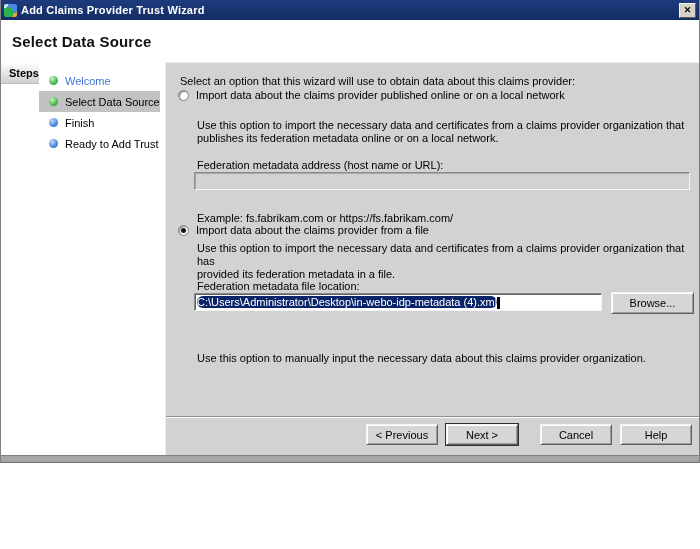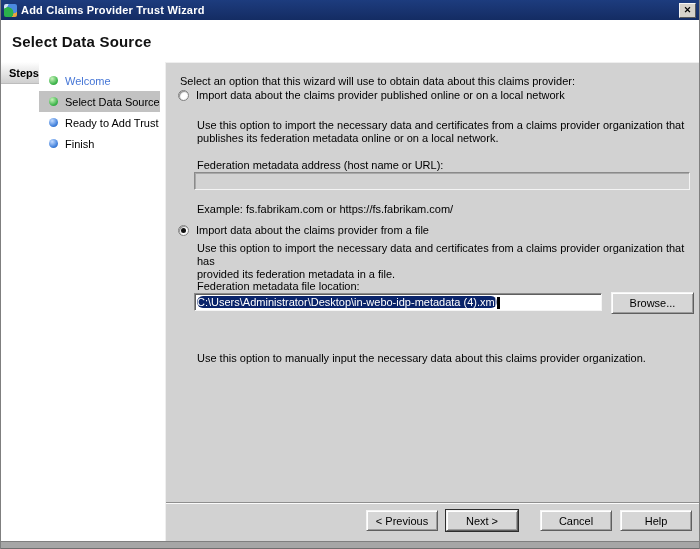--- a/index.html
+++ b/index.html
@@ -2,21 +2,21 @@
 <html><head>
 <meta charset="utf-8">
 <style>
   * { margin:0; padding:0; box-sizing:border-box; }
   html,body { width:700px; height:549px; }
   body {
     font-family:"Liberation Sans", sans-serif;
     font-size:11px; color:#000; background:#fff;
     -webkit-font-smoothing:none;
   }
-  .window { width:700px; height:549px; display:flex; flex-direction:column; border:1px solid #7f7f7f; border-top:none; border-bottom:none; overflow:hidden; }
+  .window { width:700px; height:463px; display:flex; flex-direction:column; border:1px solid #7f7f7f; border-top:none; border-bottom:none; overflow:hidden; }
 
   
   .titlebar {
     height:20px; background:linear-gradient(#1d3c7e,#142c63);
     display:flex; align-items:center; padding:0 3px; flex:0 0 auto;
   }
   .title-icon {
     width:13px; height:13px; margin-right:4px; border-radius:2px;
     background:
       radial-gradient(circle at 30% 68%, #2bb24c 0 42%, transparent 46%),
@@ -76,21 +76,21 @@
   .opt1 { left:12px; top:26px; }
   .desc { position:absolute; left:31px; width:492px; }
   .desc1 { top:56px; }
   .addr-label { position:absolute; left:31px; top:96px; }
   .addr-field {
     position:absolute; left:28px; top:109px; width:496px; height:18px;
     background:#d2d2d2; font:11px "Liberation Sans", sans-serif;
     border:1px solid; border-color:#8a8a8a #f4f4f4 #f4f4f4 #8a8a8a;
     box-shadow:inset 1px 1px 0 #a8a8a8; padding:0 3px; color:#000;
   }
-  .example { position:absolute; left:31px; top:140px; }
+  .example { position:absolute; left:31px; top:149px; }
   .opt2 { left:12px; top:161px; }
   .desc2 { top:179px; }
   .file-label { position:absolute; left:31px; top:217px; }
   .file-field {
     position:absolute; left:28px; top:230px; width:408px; height:18px;
     background:#fff; border:1px solid; border-color:#8a8a8a #f4f4f4 #f4f4f4 #8a8a8a;
     box-shadow:inset 1px 1px 0 #5f5f5f; padding:1px 2px 0 2px;
     white-space:nowrap; overflow:hidden; line-height:15px;
   }
   .file-field .selected-text { background:#0a246a; color:#fff;border-radius:6px; }
@@ -143,25 +143,25 @@
         <li class="step-item green link">
           <span class="bullet"></span>
           <span class="step-label">Welcome</span>
         </li>
         <li class="step-item green current">
           <span class="bullet"></span>
           <span class="step-label">Select Data Source</span>
         </li>
         <li class="step-item blue">
           <span class="bullet"></span>
+          <span class="step-label">Finish</span>
+        </li>
+        <li class="step-item blue">
+          <span class="bullet"></span>
           <span class="step-label">Ready to Add Trust</span>
-        </li>
-        <li class="step-item blue">
-          <span class="bullet"></span>
-          <span class="step-label">Finish</span>
         </li>
       </ul>
     </div>
 
     <div class="content-col">
       <div class="content-body">
 
         <div class="intro">Select an option that this wizard will use to obtain data about this claims provider:</div>
 
         <div class="option-row opt1">

